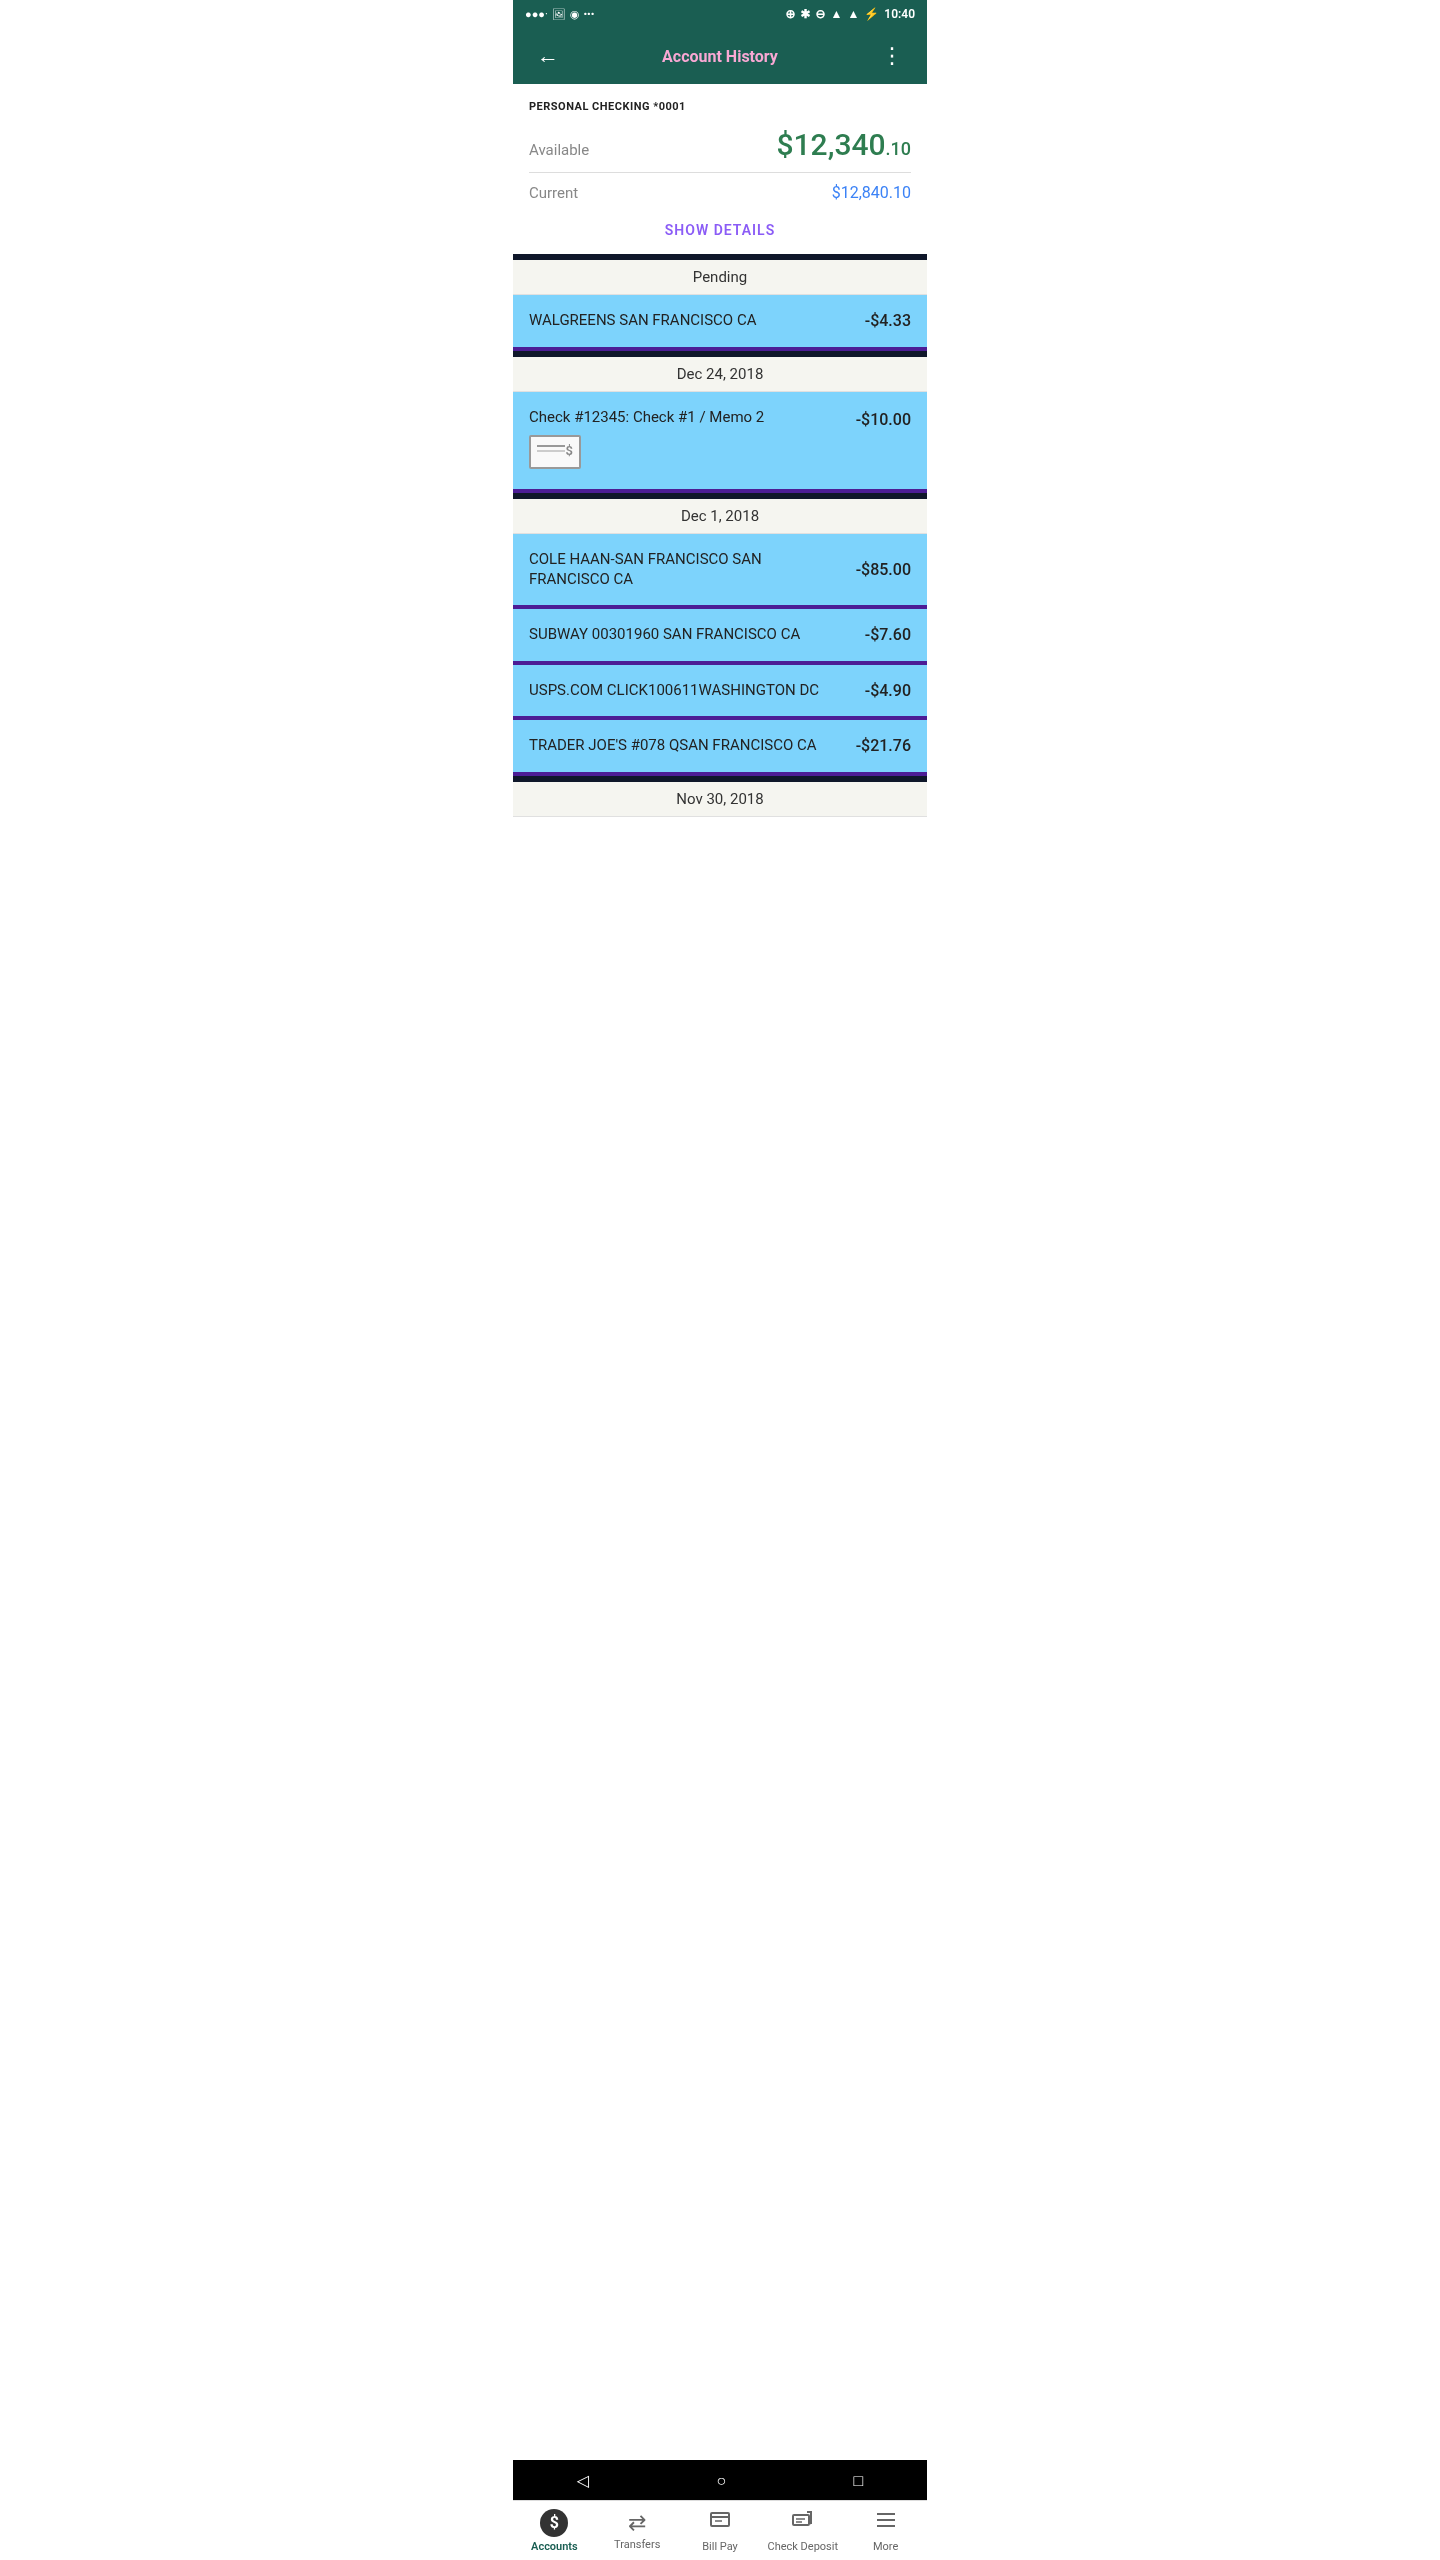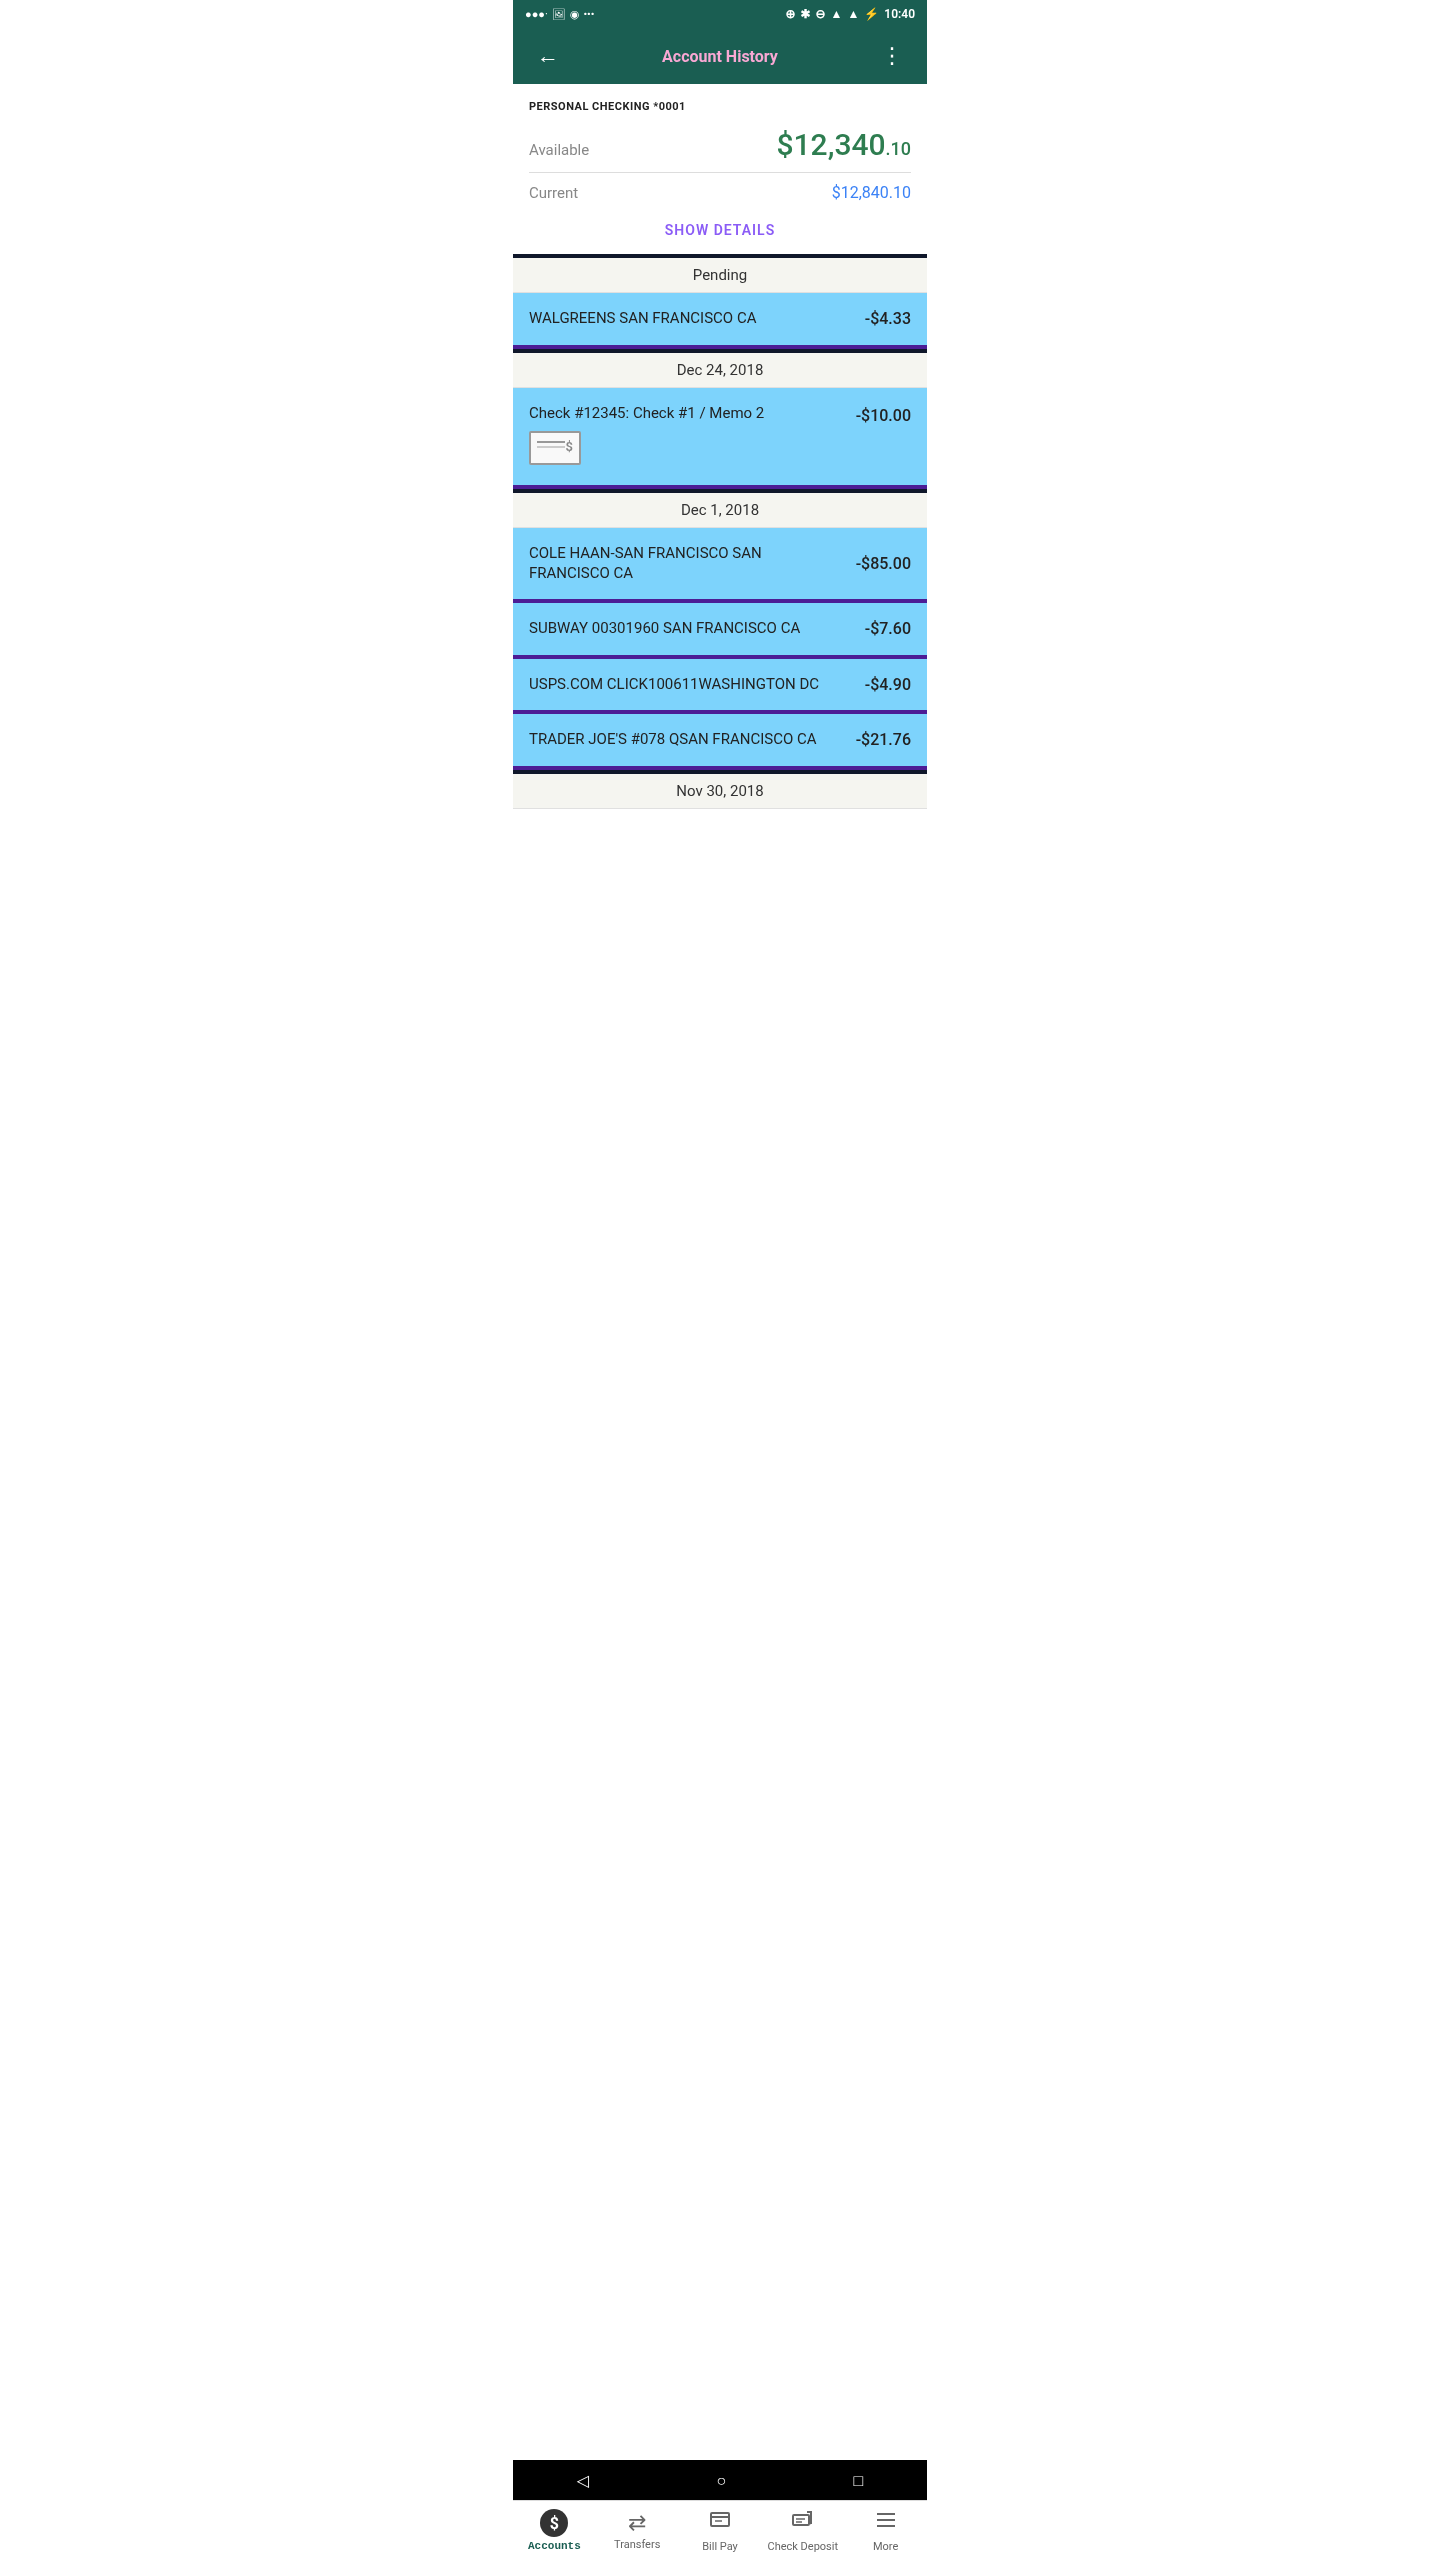--- a/index.html
+++ b/index.html
@@ -105,21 +105,21 @@
     }
 
     
     .section-header {
       background: #f5f5f0;
       padding: 8px 16px;
       font-size: 15px;
       color: #333;
       font-weight: 400;
       text-align: center;
-      border-top: 4px solid #0f172a;
+      border-top: 6px solid #0f172a;
       border-bottom: 1px solid #e0e0e0;
     }
 
     
     .transaction-item {
       display: flex;
       justify-content: flex-end;
       align-items: center;
       padding: 16px 16px;
       border-bottom: 4px solid #4c1d95;
@@ -193,21 +193,20 @@
       cursor: pointer;
       padding: 6px 4px;
     }
     .bottom-nav-item .nav-label {
       font-size: 11px;
       color: #666;
     }
     .bottom-nav-item.active .nav-label {
       color: #1a5e52;
       font-weight: 600;
-      font-family: Liberation Mono, monospace;
     }
     .nav-icon {
       font-size: 22px;
       color: #666;
     }
 
     
     .accounts-icon {
       width: 28px;
       height: 28px;

